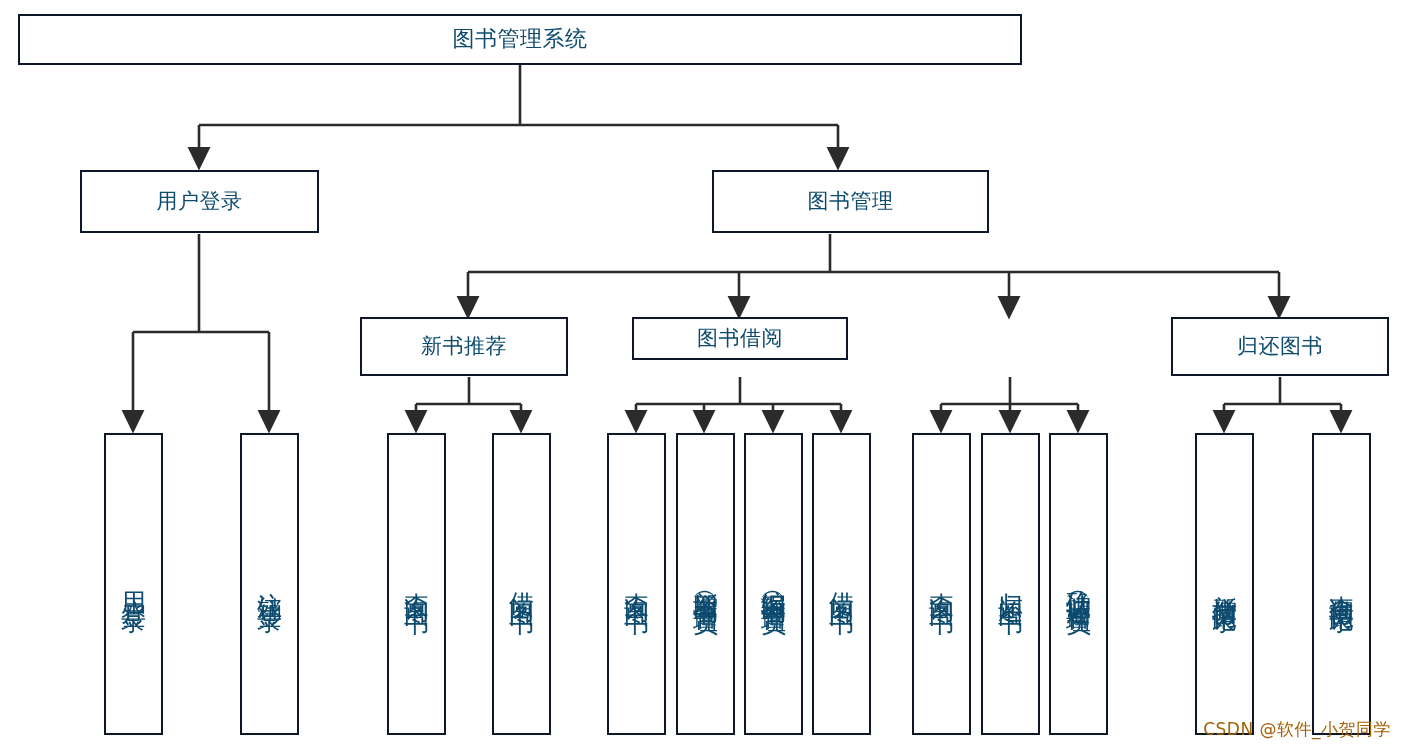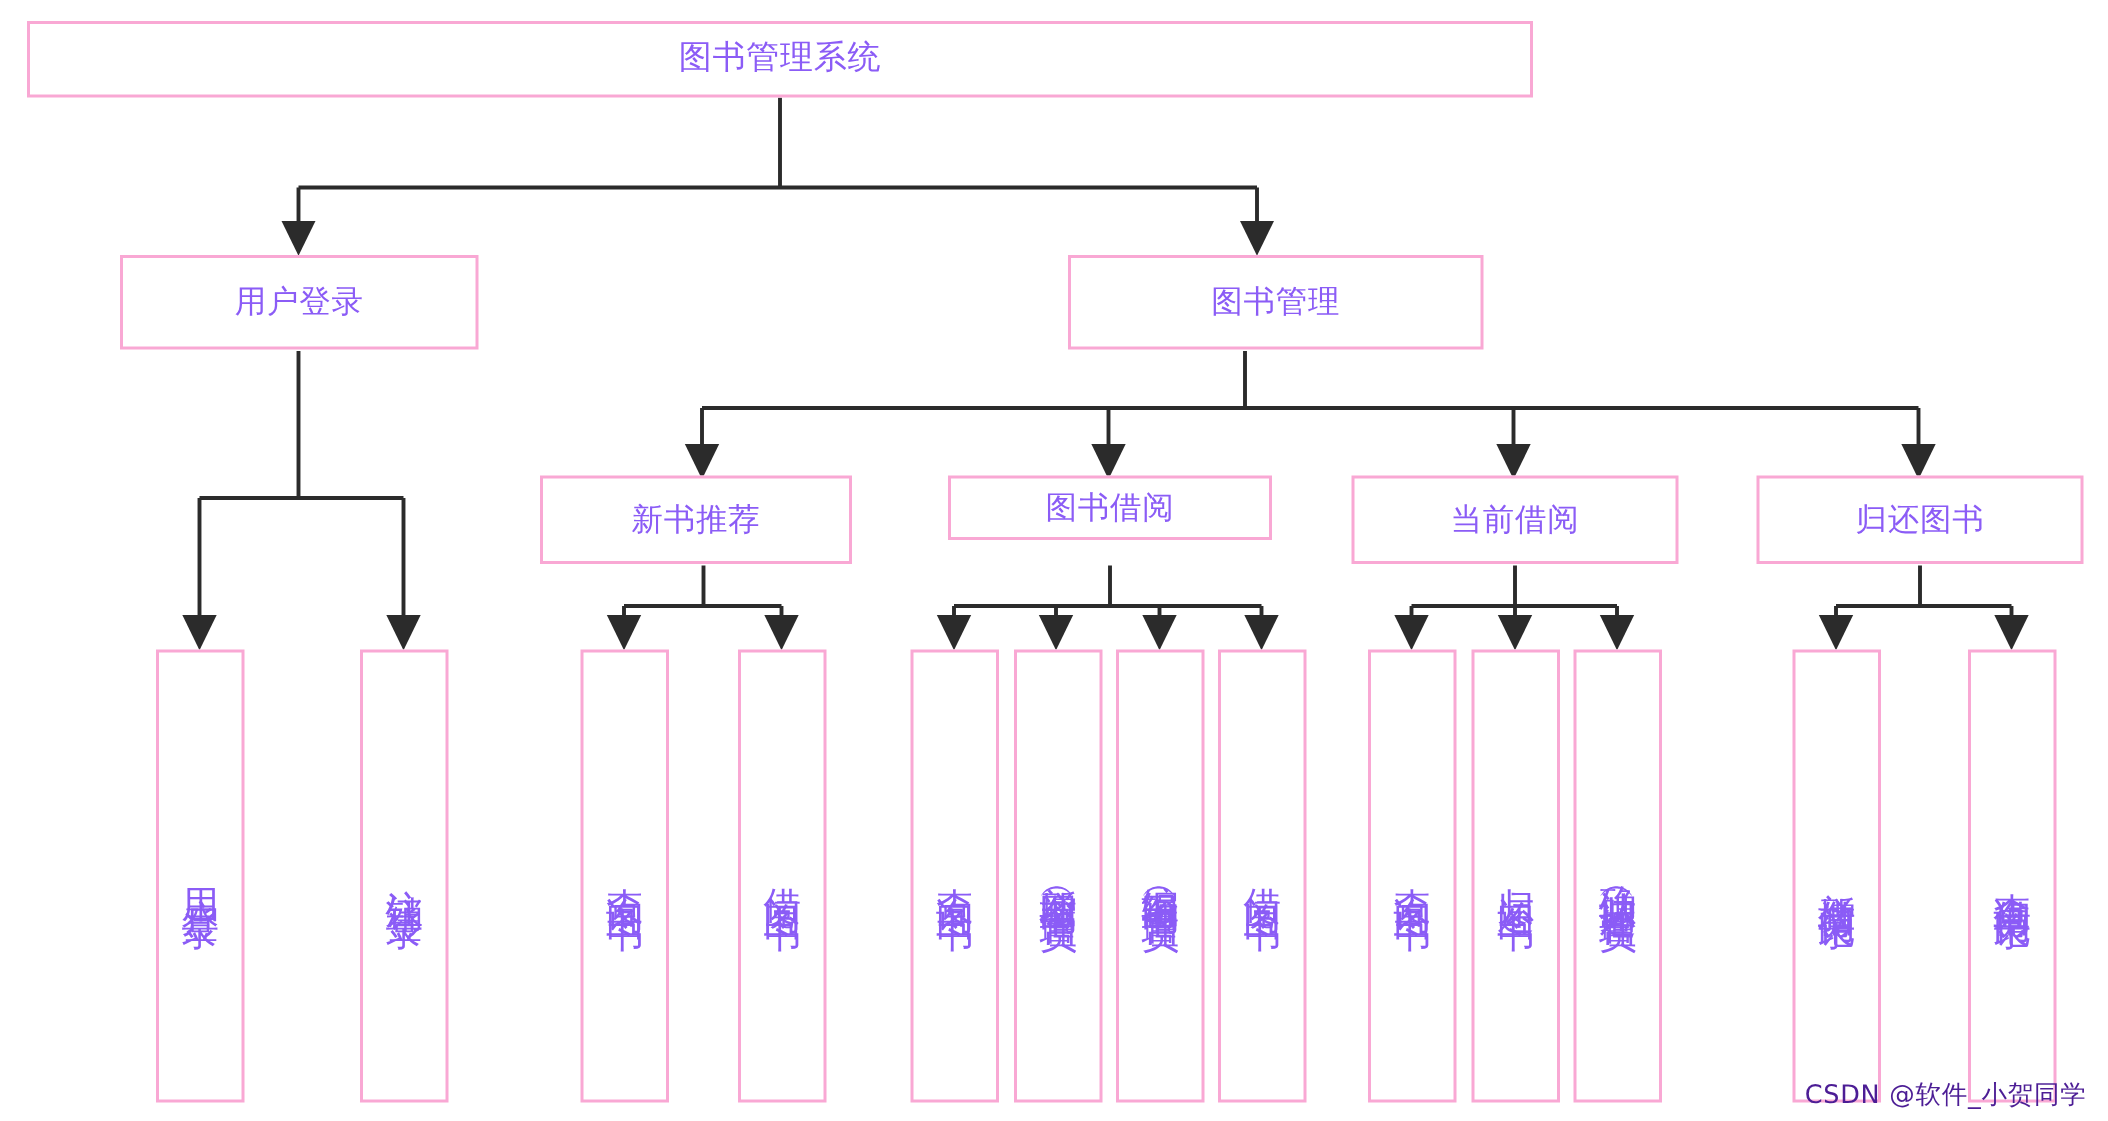--- a/index.html
+++ b/index.html
@@ -9,26 +9,26 @@
     position:relative;
     width:1405px;
     height:747px;
     background:#ffffff;
     overflow:hidden;
   }
   #edges{position:absolute;left:0;top:0;width:1405px;height:747px;}
   .node{
     position:absolute;
     box-sizing:border-box;
-    border:2px solid #f9a8d4;
+    border:2px solid #0f172a;
     background:#ffffff;
     display:flex;
     align-items:center;
     justify-content:center;
-    color:#8b5cf6;
+    color:#0c4a6e;
   }
   .node .label{
     display:block;
     text-align:center;
     line-height:1.12;
     white-space:nowrap;
   }
   
   .node.horiz .label{
     font-size:21px;
@@ -49,21 +49,21 @@
     line-height:1;
     white-space:nowrap;
     max-height:100%;
   }
   .node.vert.tall .label{font-size:25px;letter-spacing:3px;}
   .watermark{
     position:absolute;
     right:14px;
     bottom:6px;
     font-size:17px;
-    color:#4c1d95;
+    color:#a16207;
     white-space:nowrap;
     letter-spacing:0.5px;
   }
 </style>
 </head>
 <body>
 
 <div id="canvas">
 
   <svg id="edges" viewBox="0 0 1405 747" xmlns="http://www.w3.org/2000/svg">
@@ -127,23 +127,20 @@
   <div class="node horiz" style="left:712px;top:170px;width:277px;height:63px;">
     <span class="label">图书管理</span>
   </div>
 
   <div class="node horiz" style="left:360px;top:317px;width:208px;height:59px;">
     <span class="label">新书推荐</span>
   </div>
   <div class="node horiz" style="left:632px;top:317px;width:216px;height:43px;">
     <span class="label">图书借阅</span>
   </div>
-  <div class="node horiz" style="left:901px;top:317px;width:218px;height:59px;">
-    <span class="label">当前借阅</span>
-  </div>
   <div class="node horiz" style="left:1171px;top:317px;width:218px;height:59px;">
     <span class="label">归还图书</span>
   </div>
 
   <div class="node vert" style="left:104px;top:433px;width:59px;height:302px;">
     <span class="label">用户登录</span>
   </div>
   <div class="node vert" style="left:240px;top:433px;width:59px;height:302px;">
     <span class="label">注销登录</span>
   </div>

